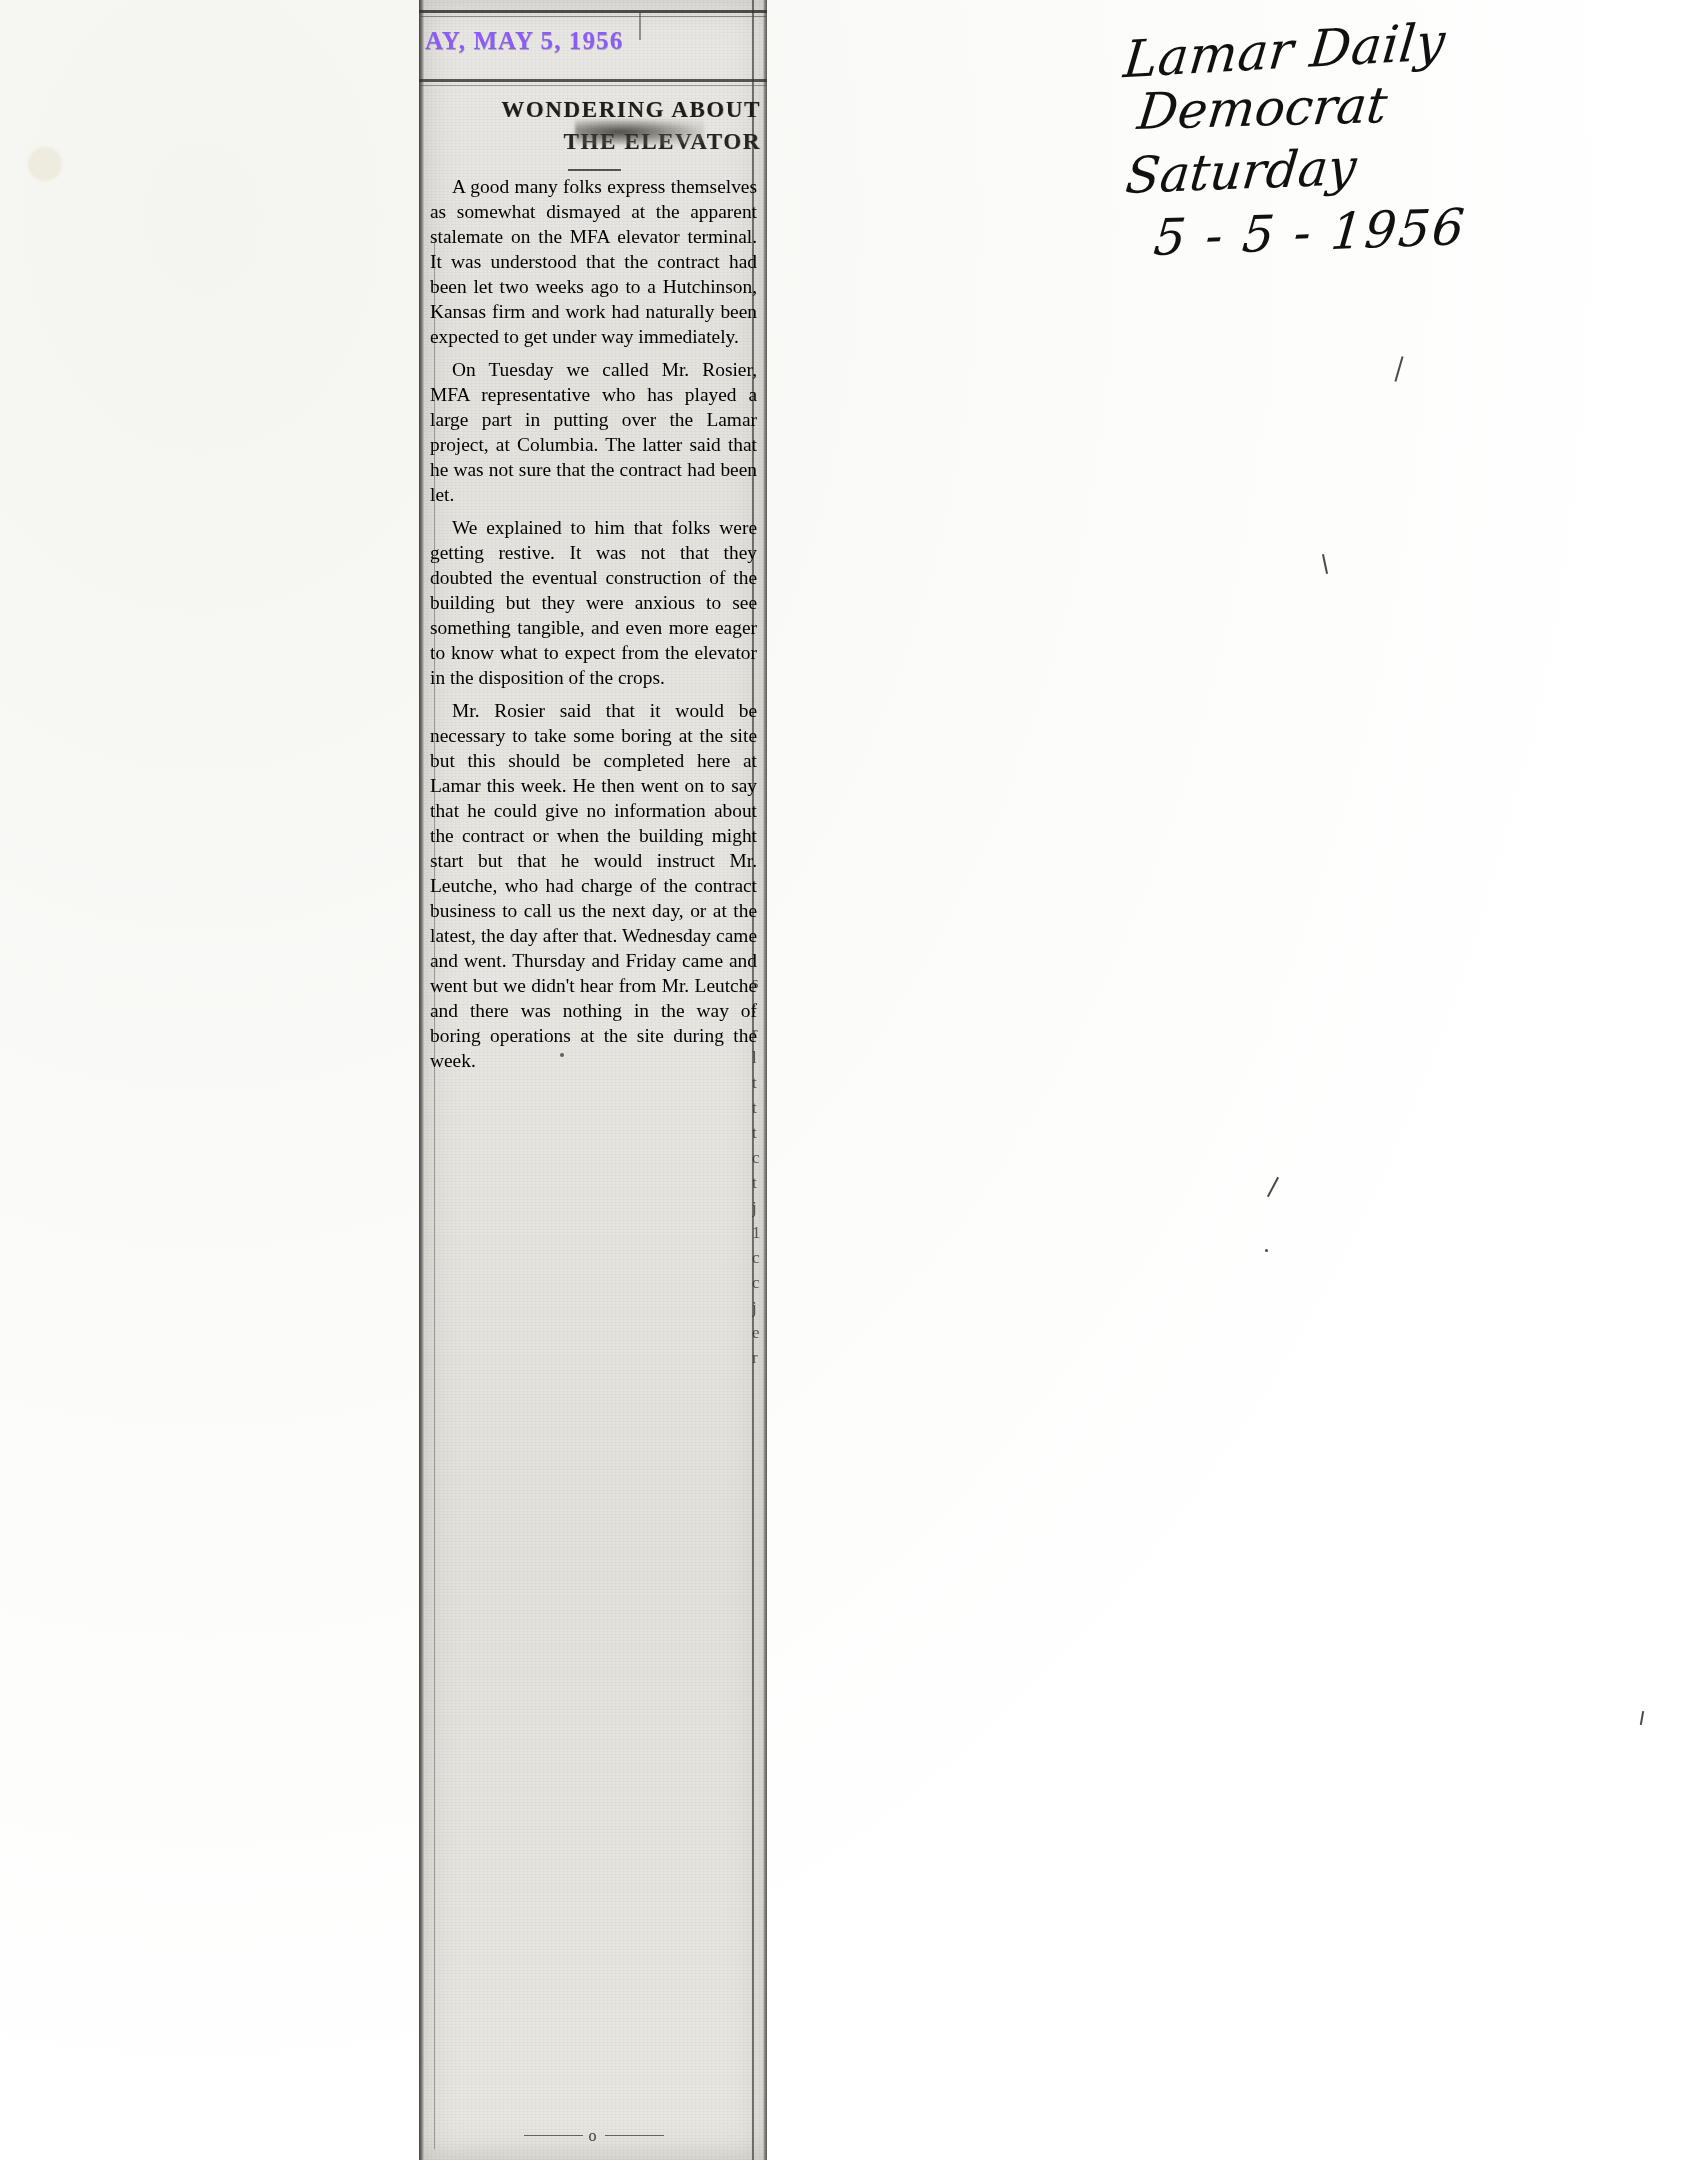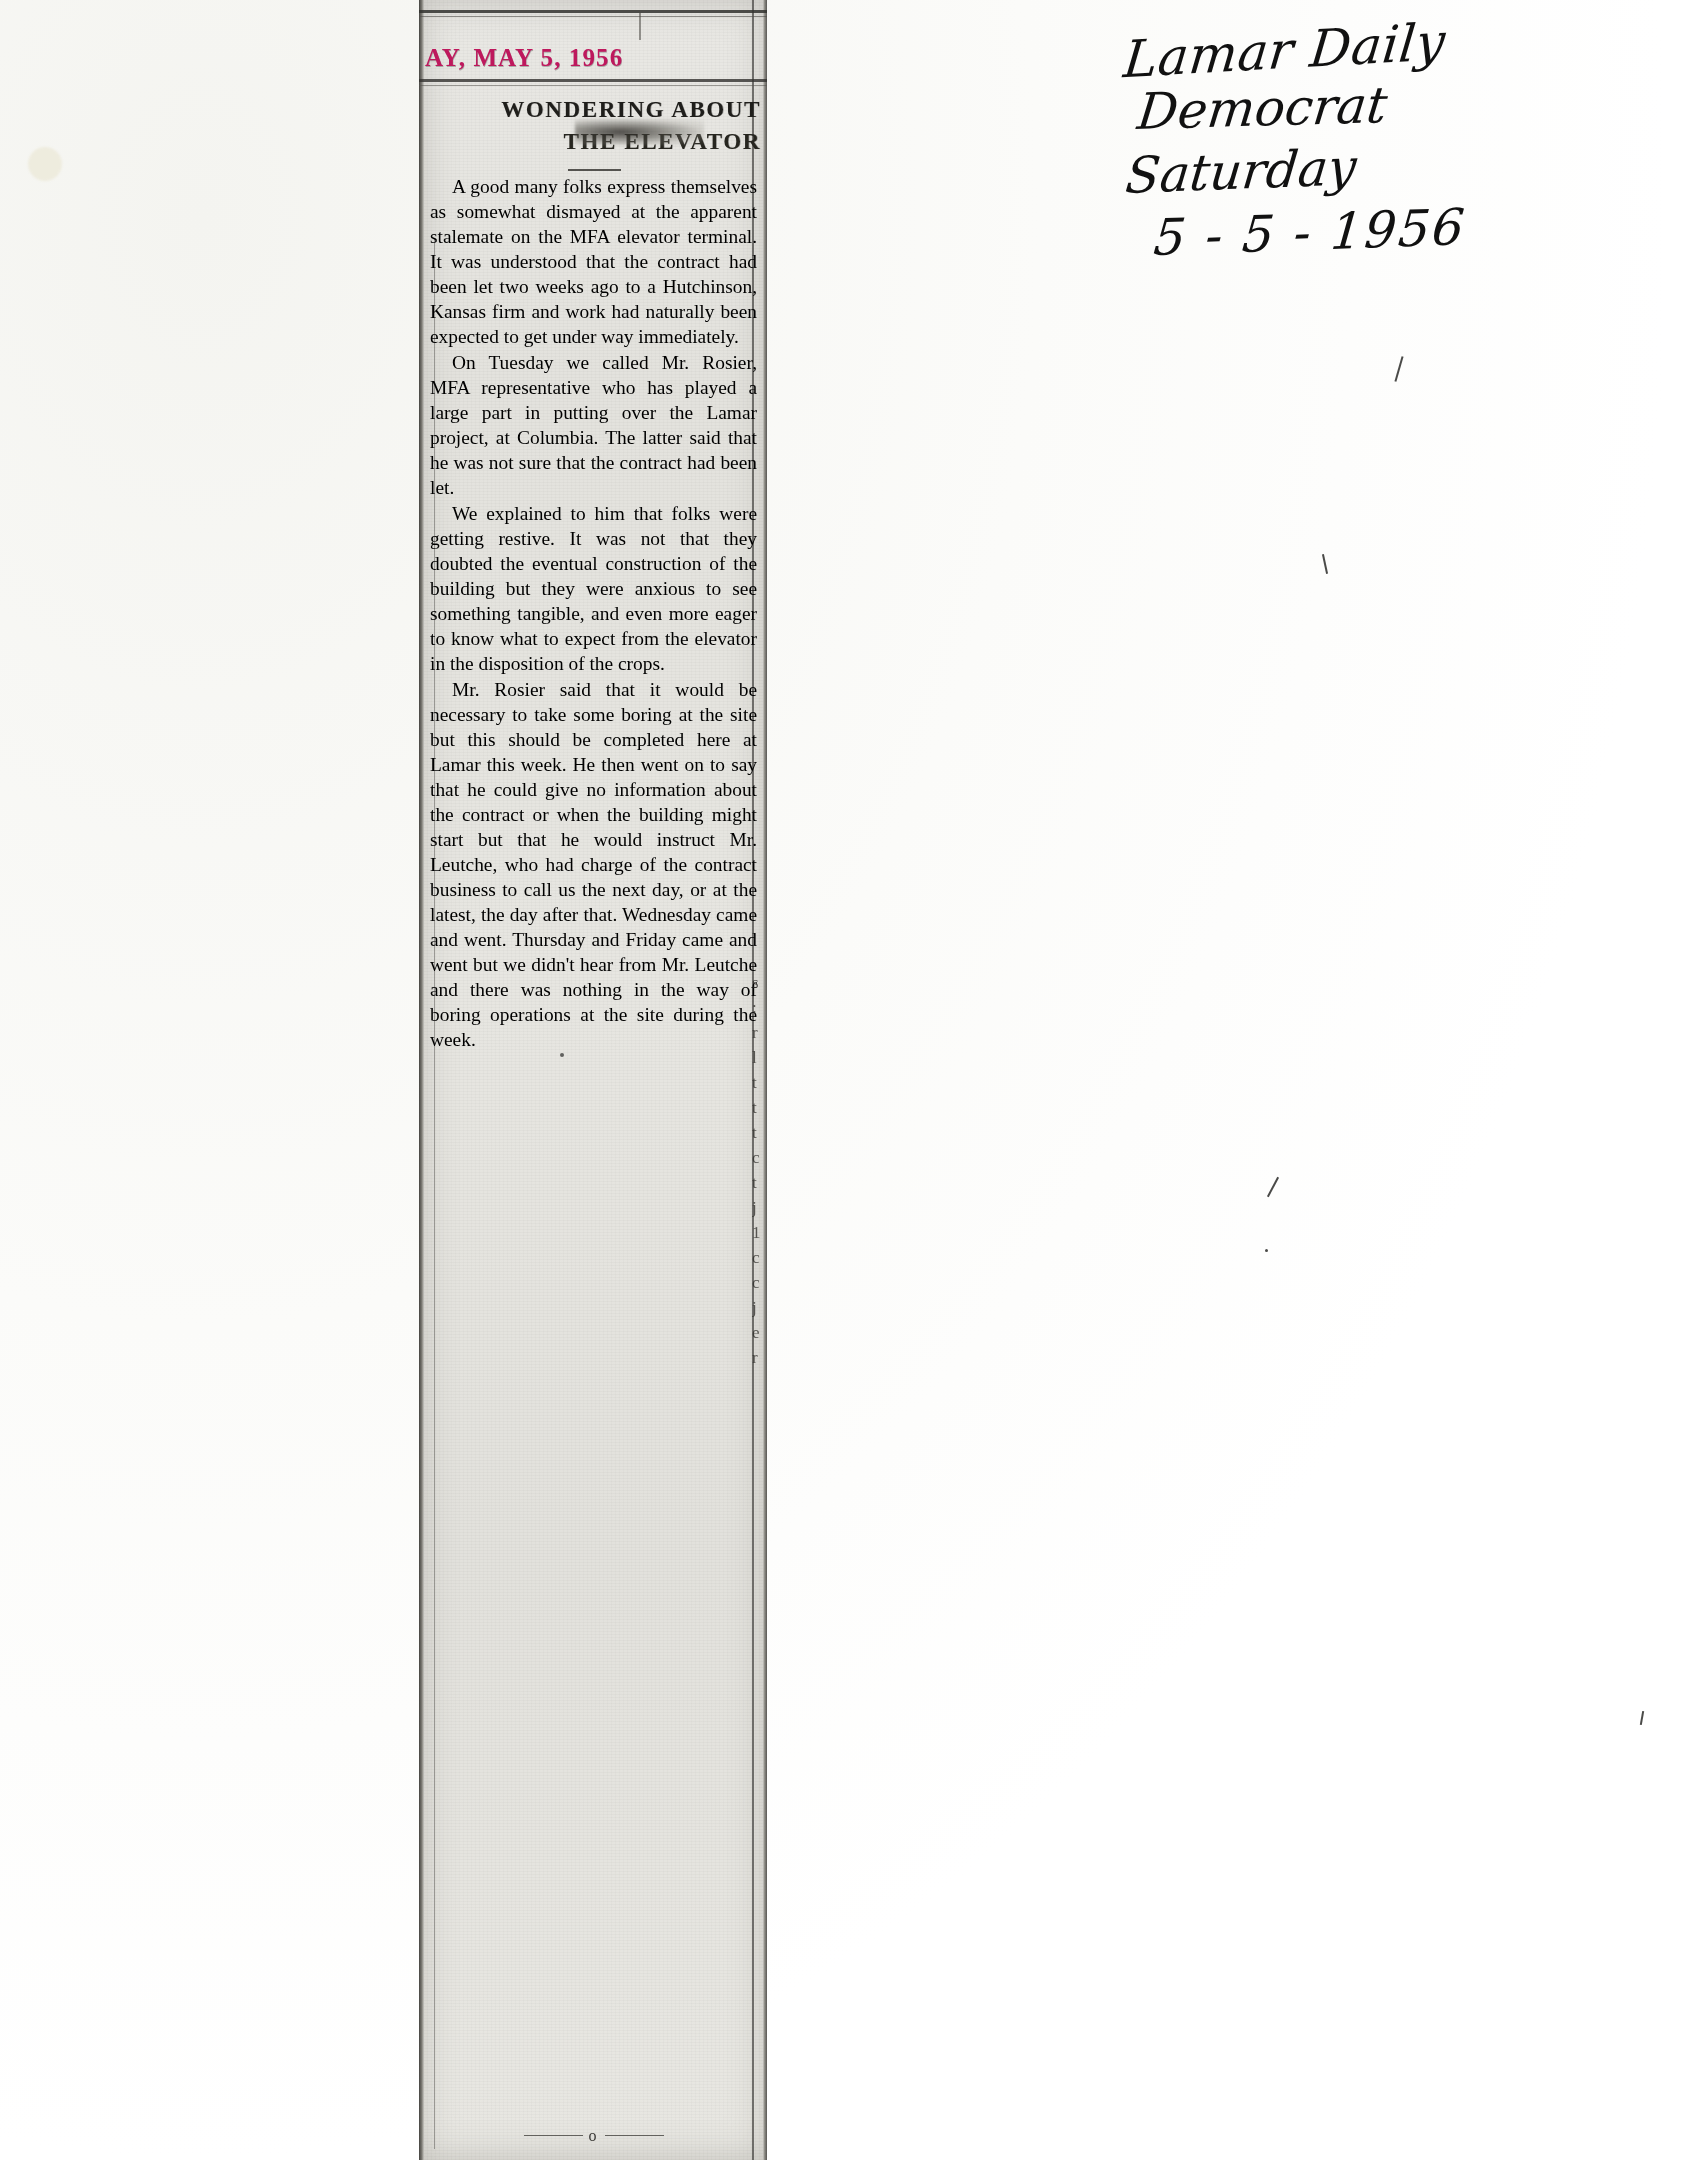--- a/index.html
+++ b/index.html
@@ -106,25 +106,25 @@
   .rule-top-2 {
     position: absolute;
     left: 0; top: 10px;
     width: 348px; height: 1px;
     background: #4f4d49;
     opacity: .6;
   }
   .dateline {
     position: absolute;
     left: 6px;
-    top: 38px;
+    top: 21px;
     font-family: "Liberation Serif", serif;
     font-size: 25px;
     letter-spacing: 1.1px;
-    color: #be185d;
+    color: #8b5cf6;
     font-weight: 700;
     white-space: nowrap;
     text-shadow: 0.5px 0.5px 0 rgba(0,0,0,.25);
   }
   .rule-bot {
     position: absolute;
     left: 0; top: 73px;
     width: 348px; height: 3px;
     background: #32312e;
     opacity: .8;
@@ -197,21 +197,21 @@
     color: #000000;
     text-align: justify;
     text-justify: inter-word;
   }
   .body-col p {
     margin: 0 0 0 0;
     text-indent: 22px;
     -webkit-hyphens: auto;
     hyphens: auto;
   }
-  .body-col p + p { margin-top: 1px; }
+  .body-col p + p { margin-top: 8px; }
 
   .endmark {
     position: absolute;
     left: 430px;
     top: 2127px;
     width: 327px;
     text-align: center;
     font-size: 16px;
     color: #3a3936;
     letter-spacing: 2px;

